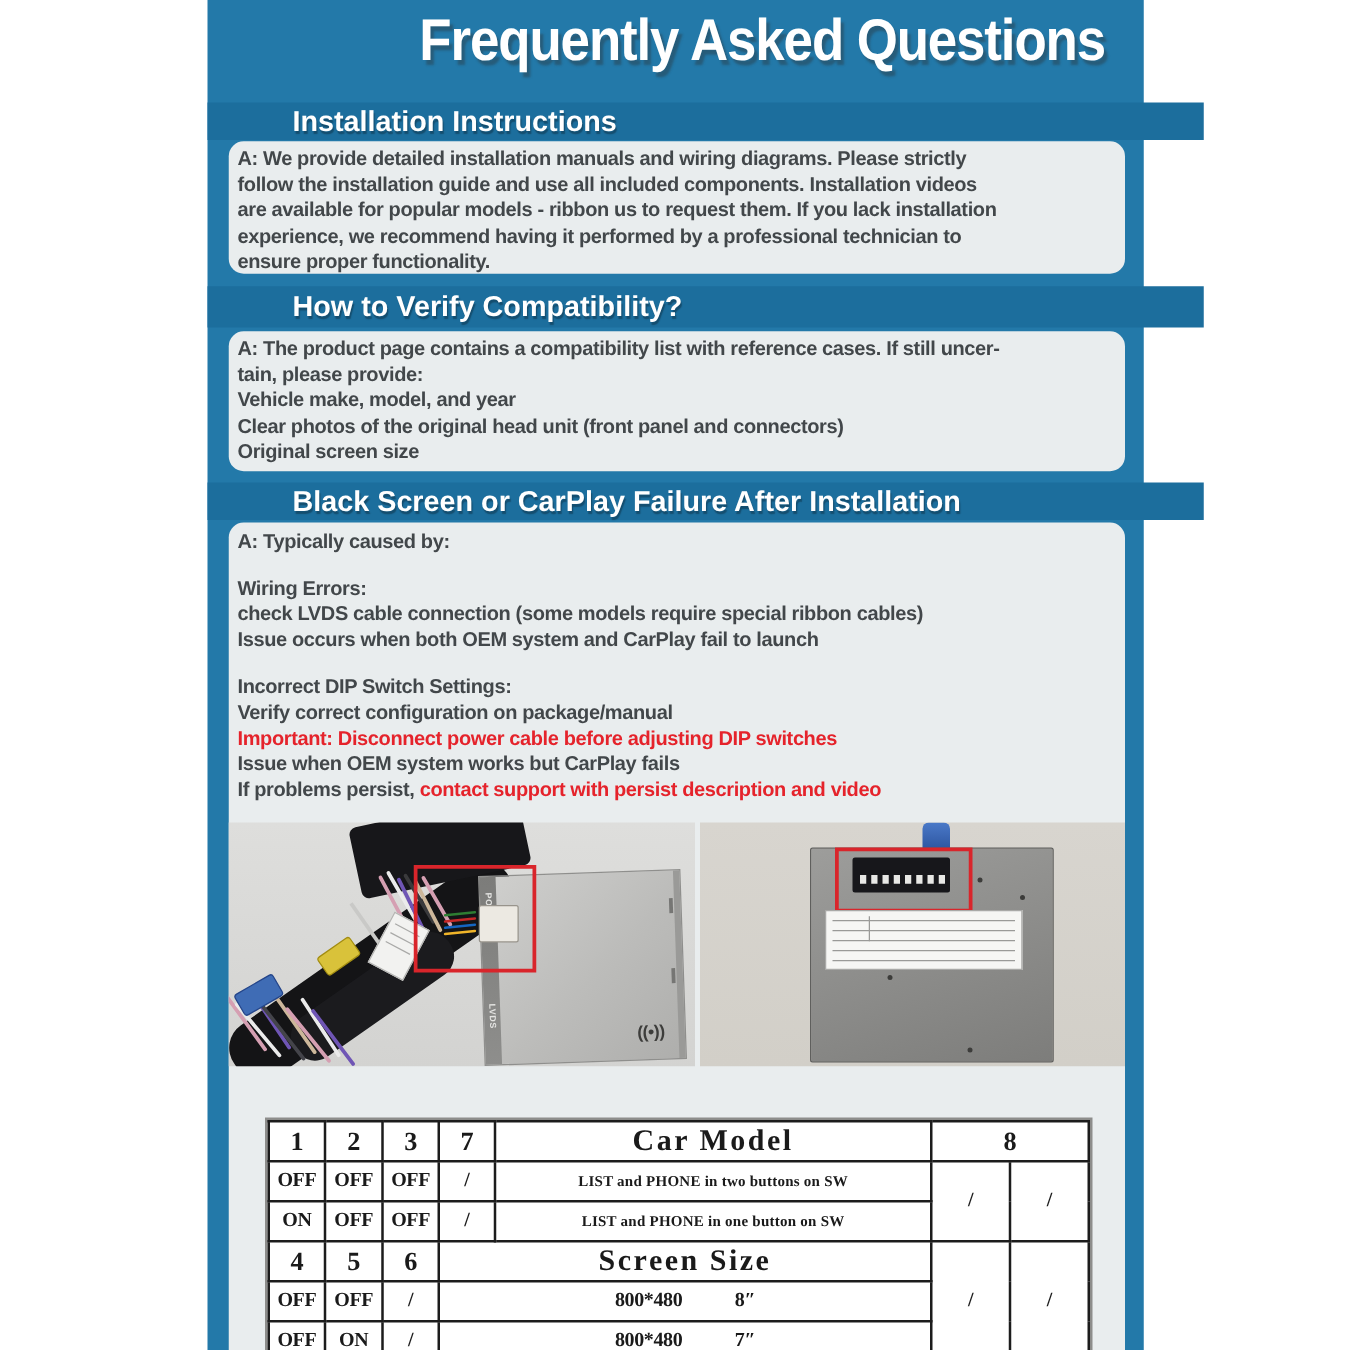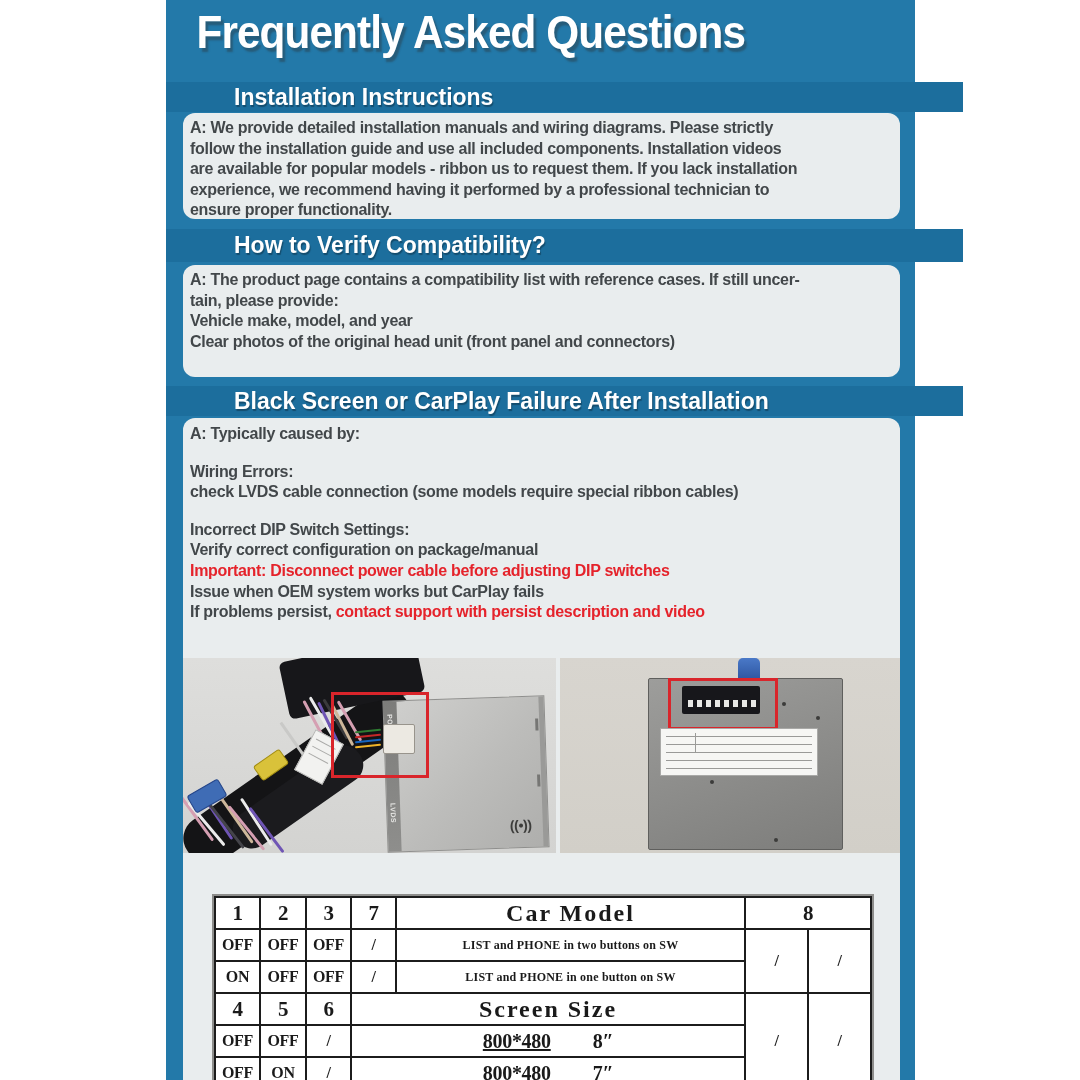--- a/index.html
+++ b/index.html
@@ -1,20 +1,20 @@
 <!DOCTYPE html>
 <html><head>
 <meta charset="utf-8">
 <style>
   html,body{margin:0;padding:0;background:#ffffff;}
   #canvas{position:relative;width:1080px;height:1080px;background:#ffffff;overflow:hidden;
           font-family:"Liberation Sans",sans-serif;}
   
   .panel{position:absolute;left:166px;top:0;width:749px;height:1080px;background:#2379a9;}
-  .page-title{position:absolute;left:0;right:0;top:4px;text-align:left;color:#ffffff;
+  .page-title{position:absolute;left:0;right:0;top:4px;text-align:right;color:#ffffff;
               font-size:47px;font-weight:800;letter-spacing:-1px;line-height:56px;
               text-shadow:3px 4px 2px rgba(45,45,45,.38);}
   .page-title span{display:inline-block;transform:scaleX(.9);}
   .band{position:absolute;left:0;width:749px;background:#1c6e9d;padding-left:48px;}
   .band-1{top:82px;height:30px;}
   .band-2{top:229px;height:33px;}
   .band-3{top:386px;height:30px;}
   .band h2{margin:0;padding-left:20px;color:#ffffff;font-size:23px;font-weight:700;
            text-shadow:1px 2px 1px rgba(0,0,0,.3);}
   .band-1 h2{line-height:30px;} .band-2 h2{line-height:33px;} .band-3 h2{line-height:30px;}
@@ -105,21 +105,21 @@
   .cap-left{width:373px;color:#e5232b;}
   .cap-right{width:340px;color:#4a4e50;}
   
   .dip-table{position:absolute;left:31px;top:478px;border-collapse:collapse;background:#ffffff;
              box-shadow:0 0 0 2px #8d8d8b;font-family:"Liberation Serif",serif;color:#1a1a1a;}
   .dip-table td{border:2px solid #1c1c1c;text-align:center;vertical-align:middle;padding:0;height:30px;}
   .num-cell{font-size:21px;}
   .hdr-cell{font-size:24px;letter-spacing:2px;}
   .onoff{font-size:16px;}
   .sw-label{font-weight:700;font-size:12px;letter-spacing:.2px;}
-  .res-cell{font-size:20px;text-decoration:underline;}
+  .res-cell{font-size:16px;}
   .res-cell .sz{display:inline-block;margin-left:42px;}
 </style>
 </head>
 <body>
 
 <div id="canvas">
   <div class="panel">
 
     <div class="page-title">
       <span>Frequently Asked Questions</span>
@@ -137,31 +137,33 @@
     </div>
 
     <div class="band band-2">
       <h2>How to Verify Compatibility?</h2>
     </div>
     <div class="abox abox-2">
       <div class="tline">A: The product page contains a compatibility list with reference cases. If still uncer-</div>
       <div class="tline">tain, please provide:</div>
       <div class="tline">Vehicle make, model, and year</div>
       <div class="tline">Clear photos of the original head unit (front panel and connectors)</div>
+      <div class="tline">Original screen size</div>
     </div>
 
     <div class="band band-3">
       <h2>Black Screen or CarPlay Failure After Installation</h2>
     </div>
     <div class="abox abox-3">
       <div class="textblock">
         <div class="tline">A: Typically caused by:</div>
         <div class="blank"></div>
         <div class="tline">Wiring Errors:</div>
         <div class="tline">check LVDS cable connection (some models require special ribbon cables)</div>
+        <div class="tline">Issue occurs when both OEM system and CarPlay fail to launch</div>
         <div class="blank"></div>
         <div class="tline">Incorrect DIP Switch Settings:</div>
         <div class="tline">Verify correct configuration on package/manual</div>
         <div class="tline red">Important: Disconnect power cable before adjusting DIP switches</div>
         <div class="tline">Issue when OEM system works but CarPlay fails</div>
         <div class="tline"><span>If problems persist, </span><span class="red">contact support with persist description and video</span></div>
       </div>
 
       <div class="photo-row">
         <div class="photo photo-left">

